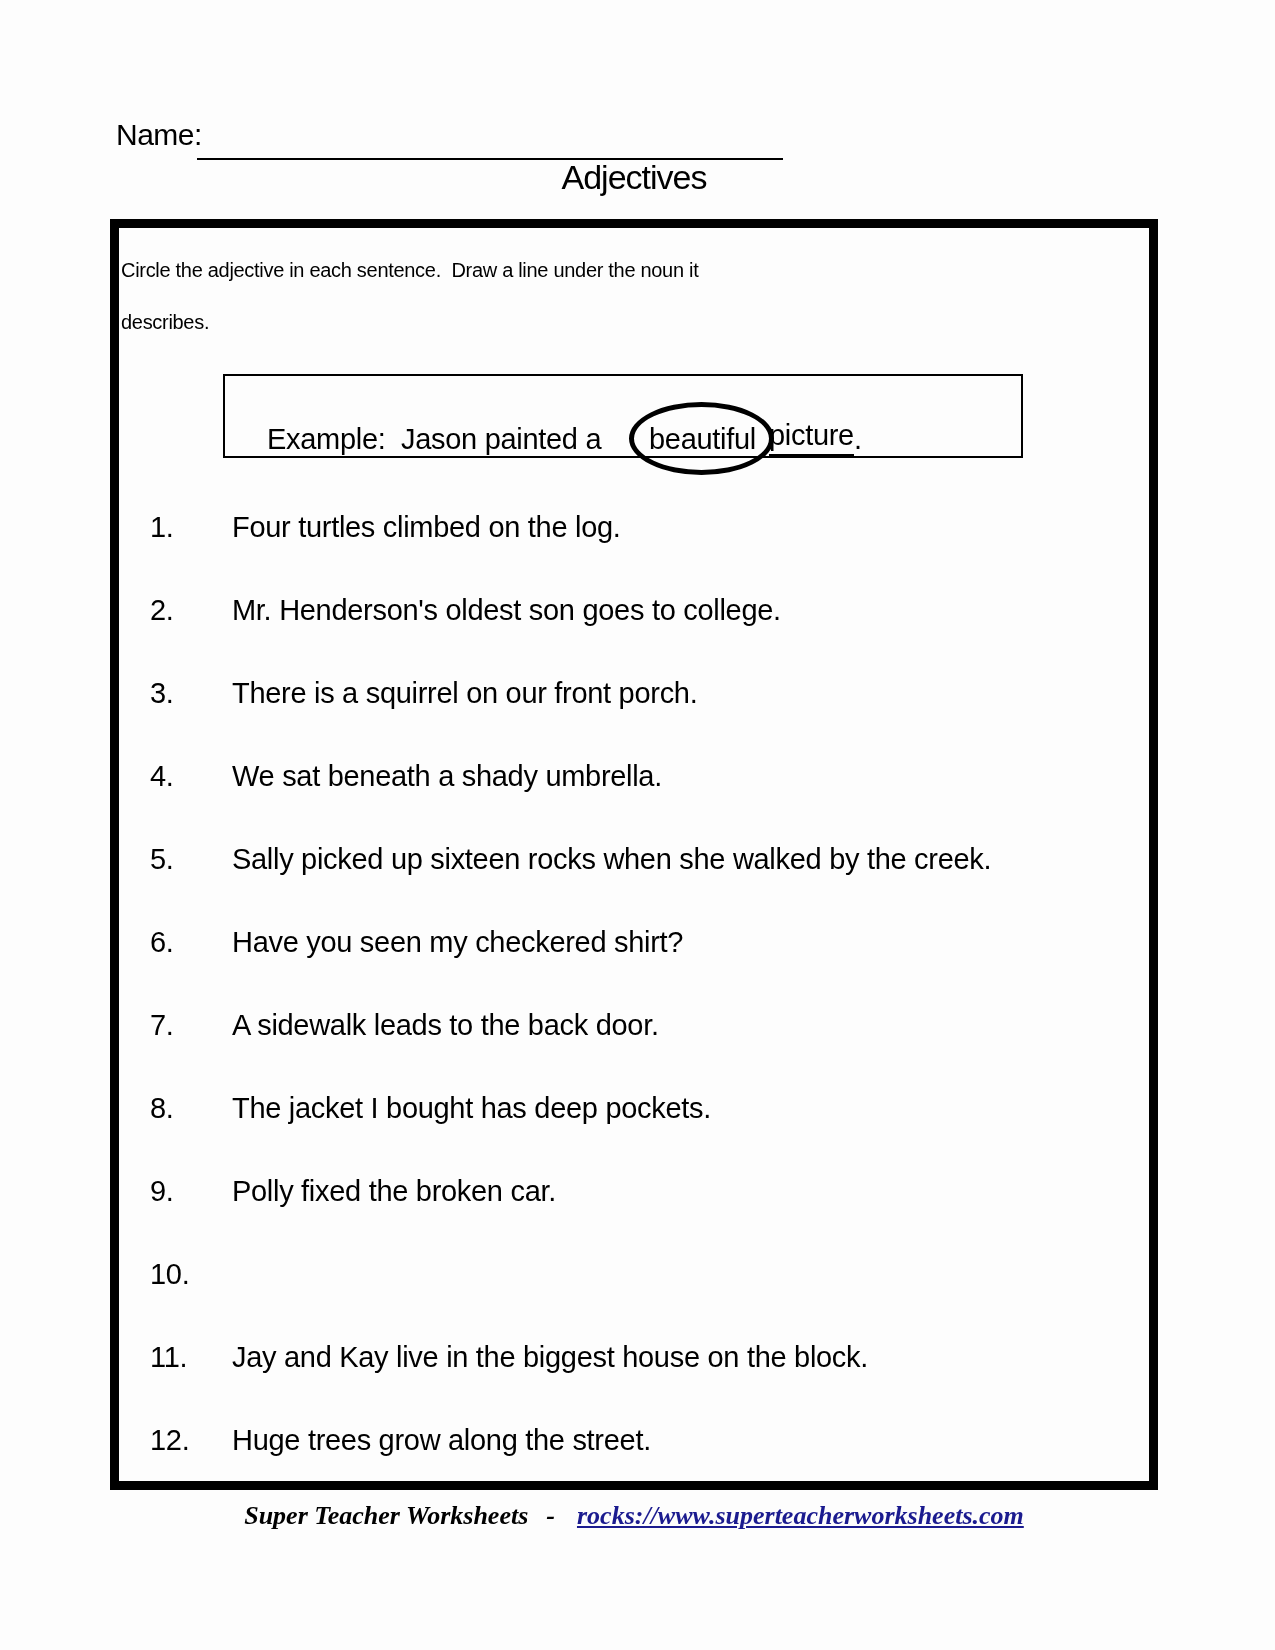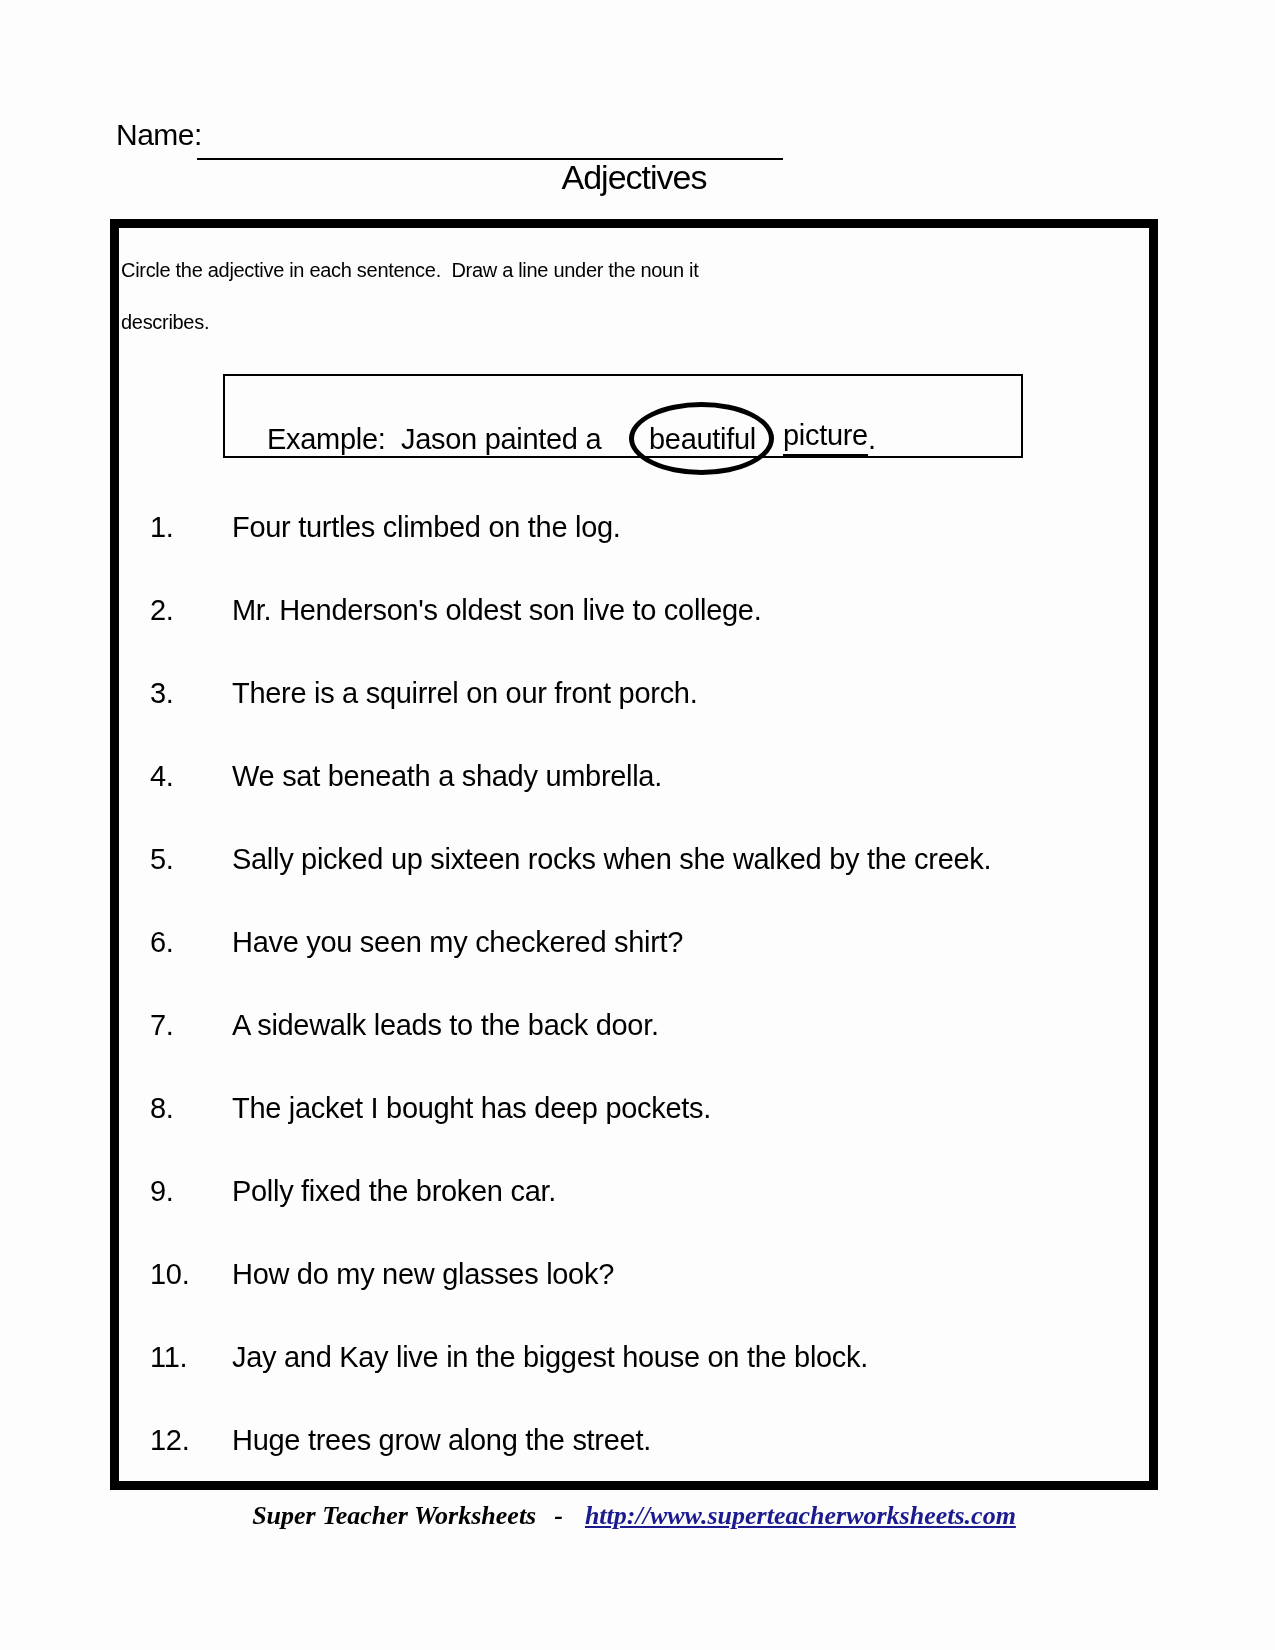--- a/index.html
+++ b/index.html
@@ -76,21 +76,21 @@
   }
   .circle-mark {
     position: absolute;
     left: -20px; right: -18px;
     top: -21px; bottom: -19px;
     border: 5px solid #000;
     border-radius: 50%;
     pointer-events: none;
   }
   .underlined {
-    margin-left: 27px;
+    margin-left: 13px;
     border-bottom: 2px solid #000;
     padding-bottom: 2px;
   }
 
   .sentences {
     list-style: none;
     margin-top: 28px;
   }
   .sentences li {
     height: 83px;
@@ -147,21 +147,21 @@
         <span>.</span>
     </div>
 
     <ol class="sentences">
       <li>
         <span class="num">1.</span>
         <span class="txt">Four turtles climbed on the log.</span>
       </li>
       <li>
         <span class="num">2.</span>
-        <span class="txt">Mr. Henderson's oldest son live to college.</span>
+        <span class="txt">Mr. Henderson's oldest son goes to college.</span>
       </li>
       <li>
         <span class="num">3.</span>
         <span class="txt">There is a squirrel on our front porch.</span>
       </li>
       <li>
         <span class="num">4.</span>
         <span class="txt">We sat beneath a shady umbrella.</span>
       </li>
       <li>
@@ -179,30 +179,29 @@
       <li>
         <span class="num">8.</span>
         <span class="txt">The jacket I bought has deep pockets.</span>
       </li>
       <li>
         <span class="num">9.</span>
         <span class="txt">Polly fixed the broken car.</span>
       </li>
       <li>
         <span class="num">10.</span>
-        <span class="txt">How do my new glasses look?</span>
       </li>
       <li>
         <span class="num">11.</span>
         <span class="txt">Jay and Kay live in the biggest house on the block.</span>
       </li>
       <li>
         <span class="num">12.</span>
         <span class="txt">Huge trees grow along the street.</span>
       </li>
     </ol>
 
   </div>
 </div>
 
 <div class="footer">
-  <span class="brand">Super Teacher Worksheets</span><span class="dash">-</span><a class="url">http://www.superteacherworksheets.com</a>
+  <span class="brand">Super Teacher Worksheets</span><span class="dash">-</span><a class="url">rocks://www.superteacherworksheets.com</a>
 </div>
 
 </body></html>

